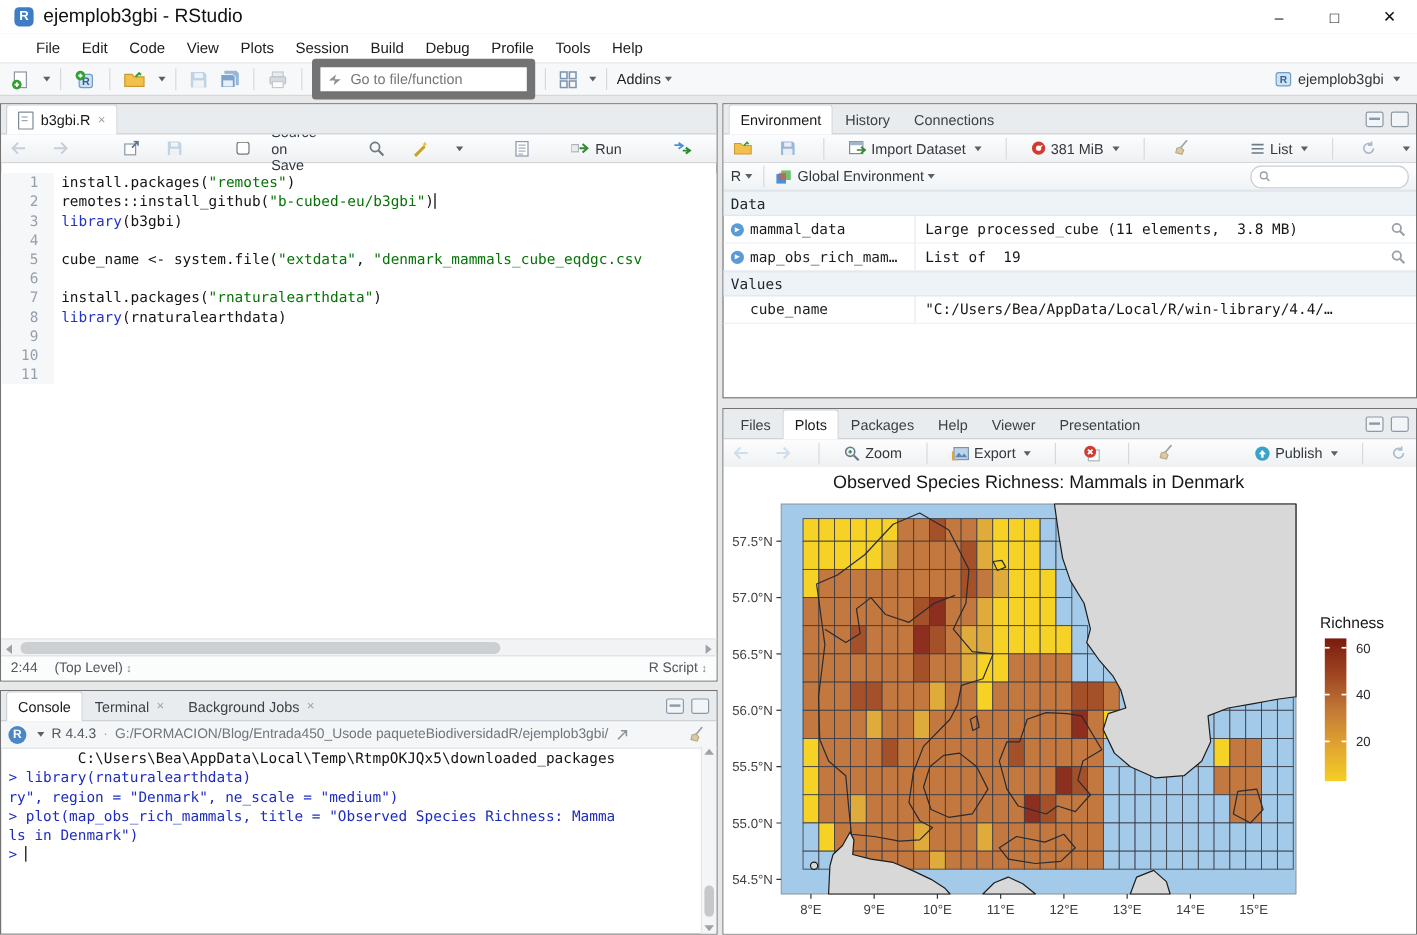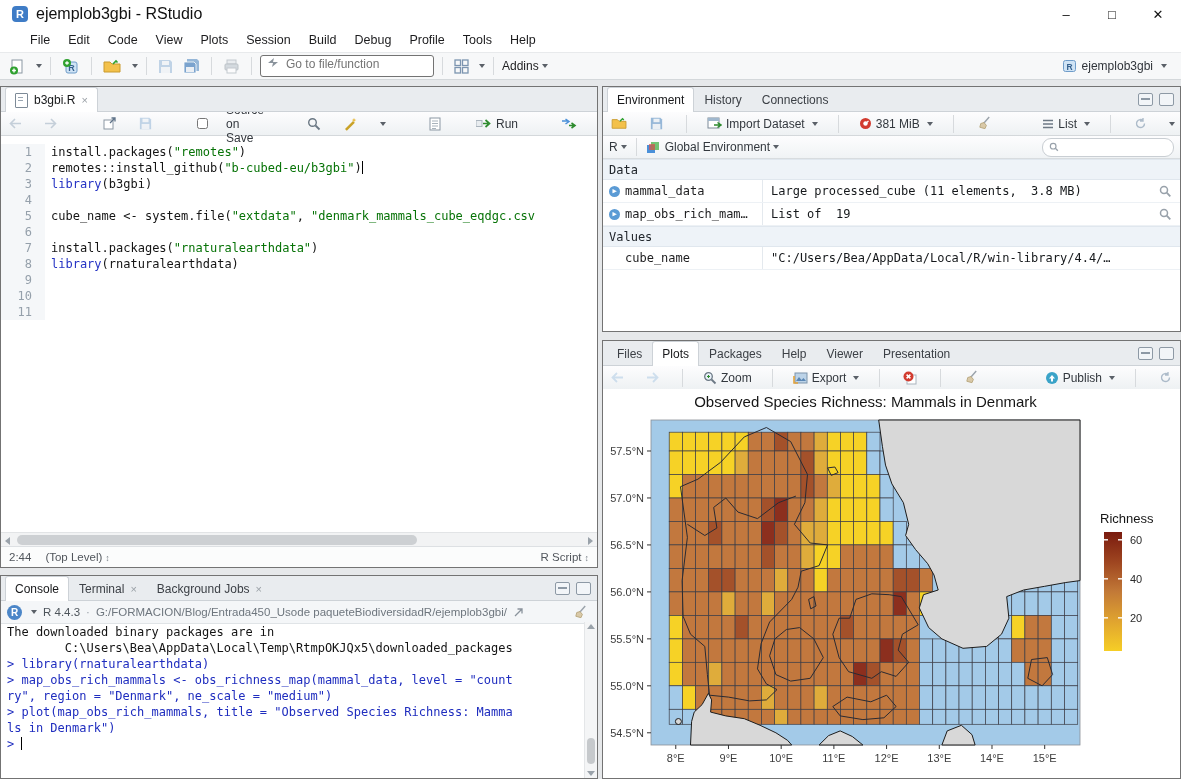--- a/index.html
+++ b/index.html
@@ -12,21 +12,21 @@
   .rlogo{width:16px;height:16px;border-radius:4px;background:#3f7cc6;color:#fff;font-size:11px;font-weight:bold;
          display:inline-flex;align-items:center;justify-content:center;margin:0 8px 0 12px;}
   #win-controls{margin-left:auto;display:flex;height:28px;}
   .winbtn{width:46px;height:28px;display:flex;align-items:center;justify-content:center;font-size:13px;color:#111;}
   #menubar{position:absolute;left:0;top:28px;width:1181px;height:24px;background:#fff;display:flex;align-items:center;padding-left:21px;box-sizing:border-box;}
   .menu-item{padding:3px 9px;font-size:12.5px;color:#1c1c1e;}
   #main-toolbar{position:absolute;left:0;top:52px;width:1181px;height:28px;background:#f7f8f9;border-top:1px solid #e8eaec;border-bottom:1px solid #d4d8db;display:flex;align-items:center;padding:0 6px;box-sizing:border-box;gap:4px;}
   .tbsep{width:1px;height:18px;background:#d7dadd;margin:0 4px;}
   .tbicon{display:inline-flex;align-items:center;justify-content:center;height:22px;padding:0 3px;}
   .caret-down{width:0;height:0;border-left:3.5px solid transparent;border-right:3.5px solid transparent;border-top:4px solid #5a6068;margin-left:3px;}
-  #goto-box{display:flex;align-items:flex-start;background:#fff;border:1px solid #737373;border-radius:3px;height:20px;width:160px;padding:0 6px;gap:5px;}
+  #goto-box{display:flex;align-items:center;background:#fff;border:7px solid #737373;border-radius:3px;height:20px;width:160px;padding:0 6px;gap:5px;}
   #goto-box input{border:none;outline:none;font-size:12px;width:120px;color:#333;font-family:inherit;background:transparent;}
   #project-chip{margin-left:auto;display:flex;align-items:center;gap:5px;font-size:12px;color:#30343a;padding-right:8px;}
   
   .pane{position:absolute;background:#fff;border:1px solid #737373;box-sizing:border-box;}
   .tabstrip{height:24px;background:#e9ecef;border-bottom:1px solid #cdd2d7;display:flex;align-items:flex-end;padding-left:4px;position:relative;}
   .tab{height:23px;display:inline-flex;align-items:center;padding:0 9px;font-size:12px;color:#3c4046;gap:6px;border:1px solid transparent;border-bottom:none;}
   .tab.active{background:#fff;border-color:#cdd2d7;border-top-left-radius:3px;border-top-right-radius:3px;color:#17181a;margin-bottom:-1px;height:24px;}
   .tab .close{color:#9aa0a6;font-size:11px;}
   .pane-ctl{position:absolute;right:6px;top:6px;display:flex;gap:6px;}
   .pc{width:13px;height:11px;border:1px solid #8d99a5;border-radius:2px;background:#f2f5f8;position:relative;}
@@ -319,24 +319,22 @@
         <path d="M2 9L9 2M4.5 2H9v4.5" stroke="#8a939c" stroke-width="1.3" fill="none"></path>
       </svg>
     <span style="margin-left:auto;" class="tbicon">
         <svg width="15" height="15" viewBox="0 0 16 16">
           <path d="M13 1L7 8" stroke="#9aa2aa" stroke-width="1.5"></path>
           <path d="M4 8l3.5-1L10 10l-1.5 3.5L3 12z" fill="#d9c9a8" stroke="#b9a77f"></path>
         </svg>
       </span>
   </div>
   <div id="console-body" class="mono">
-      <div class="conline out">The downloaded binary packages are in</div>
       <div class="conline out">        C:\Users\Bea\AppData\Local\Temp\RtmpOKJQx5\downloaded_packages</div>
       <div class="conline in">&gt; library(rnaturalearthdata)</div>
-      <div class="conline in">&gt; map_obs_rich_mammals &lt;- obs_richness_map(mammal_data, level = "count</div>
       <div class="conline in">ry", region = "Denmark", ne_scale = "medium")</div>
       <div class="conline in">&gt; plot(map_obs_rich_mammals, title = "Observed Species Richness: Mamma</div>
       <div class="conline in">ls in Denmark")</div>
       <div class="conline in">&gt; <span class="caret"></span></div>
     </div>
   <div id="con-scroll">
     <span class="scr-arrow" style="left:2px;top:2px;border-left:4px solid transparent;border-right:4px solid transparent;border-bottom:5px solid #9aa2aa;border-top:none;"></span>
     <div id="con-thumb"></div>
     <span class="scr-arrow" style="left:2px;bottom:2px;top:auto;border-left:4px solid transparent;border-right:4px solid transparent;border-top:5px solid #9aa2aa;border-bottom:none;"></span>
   </div>

